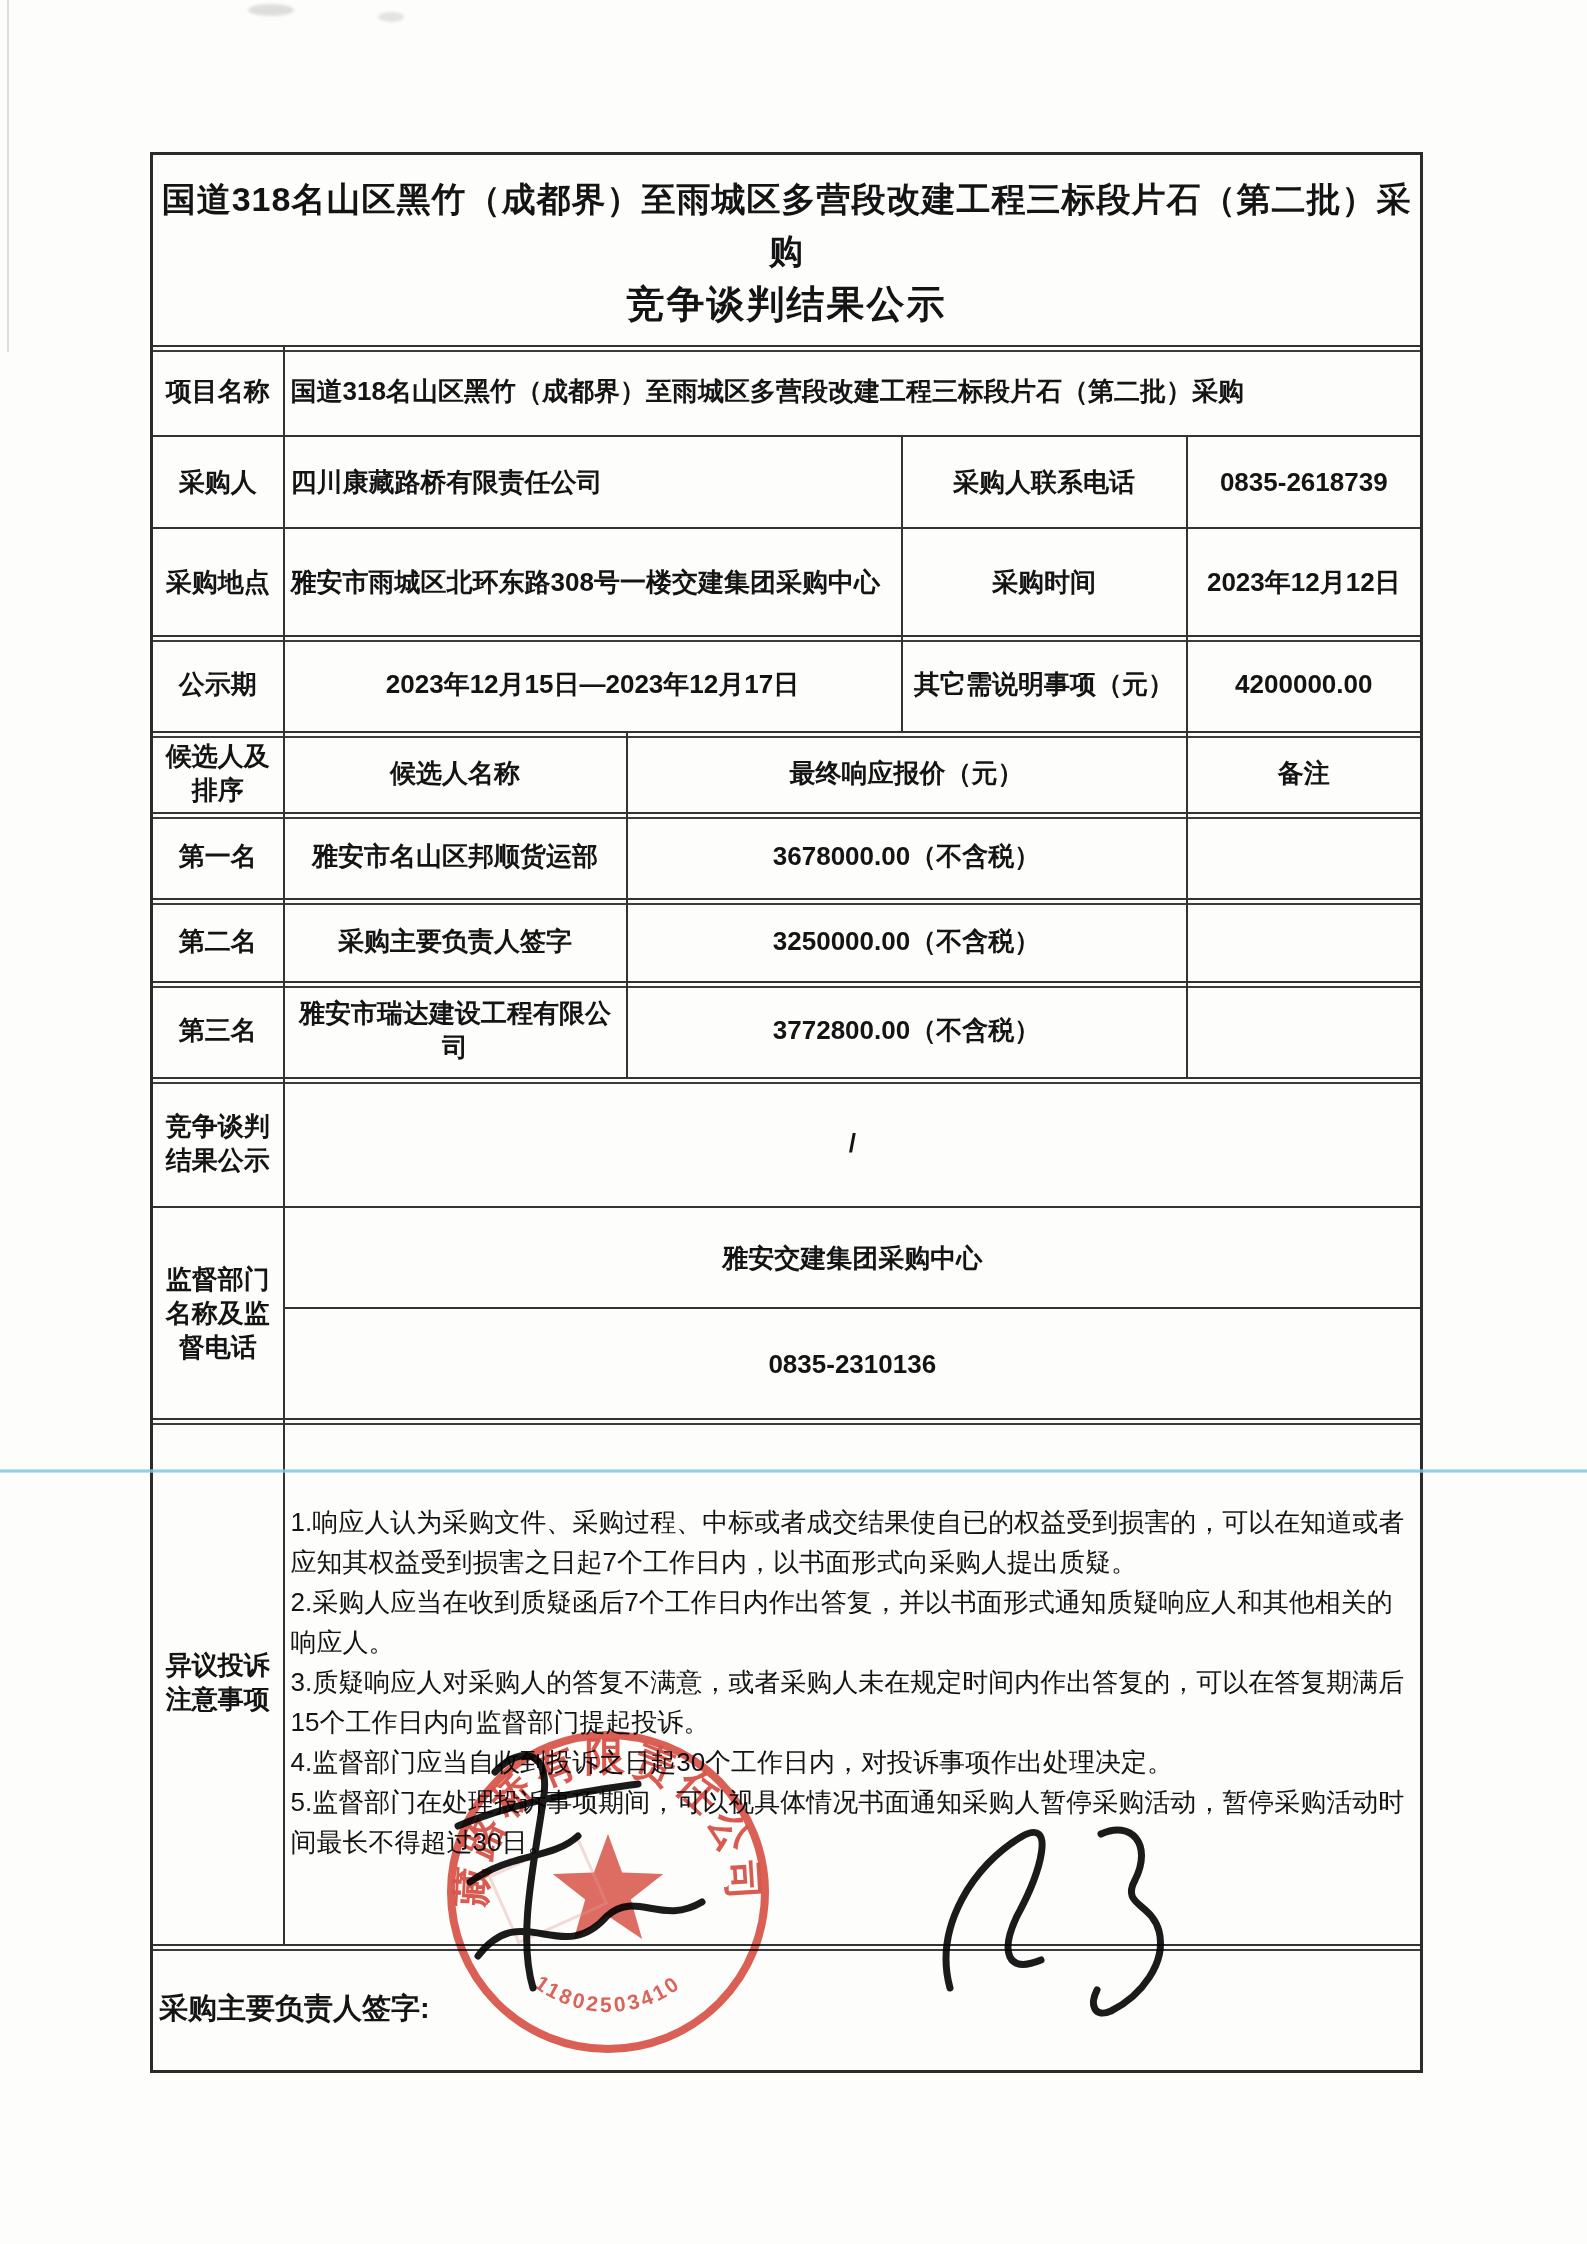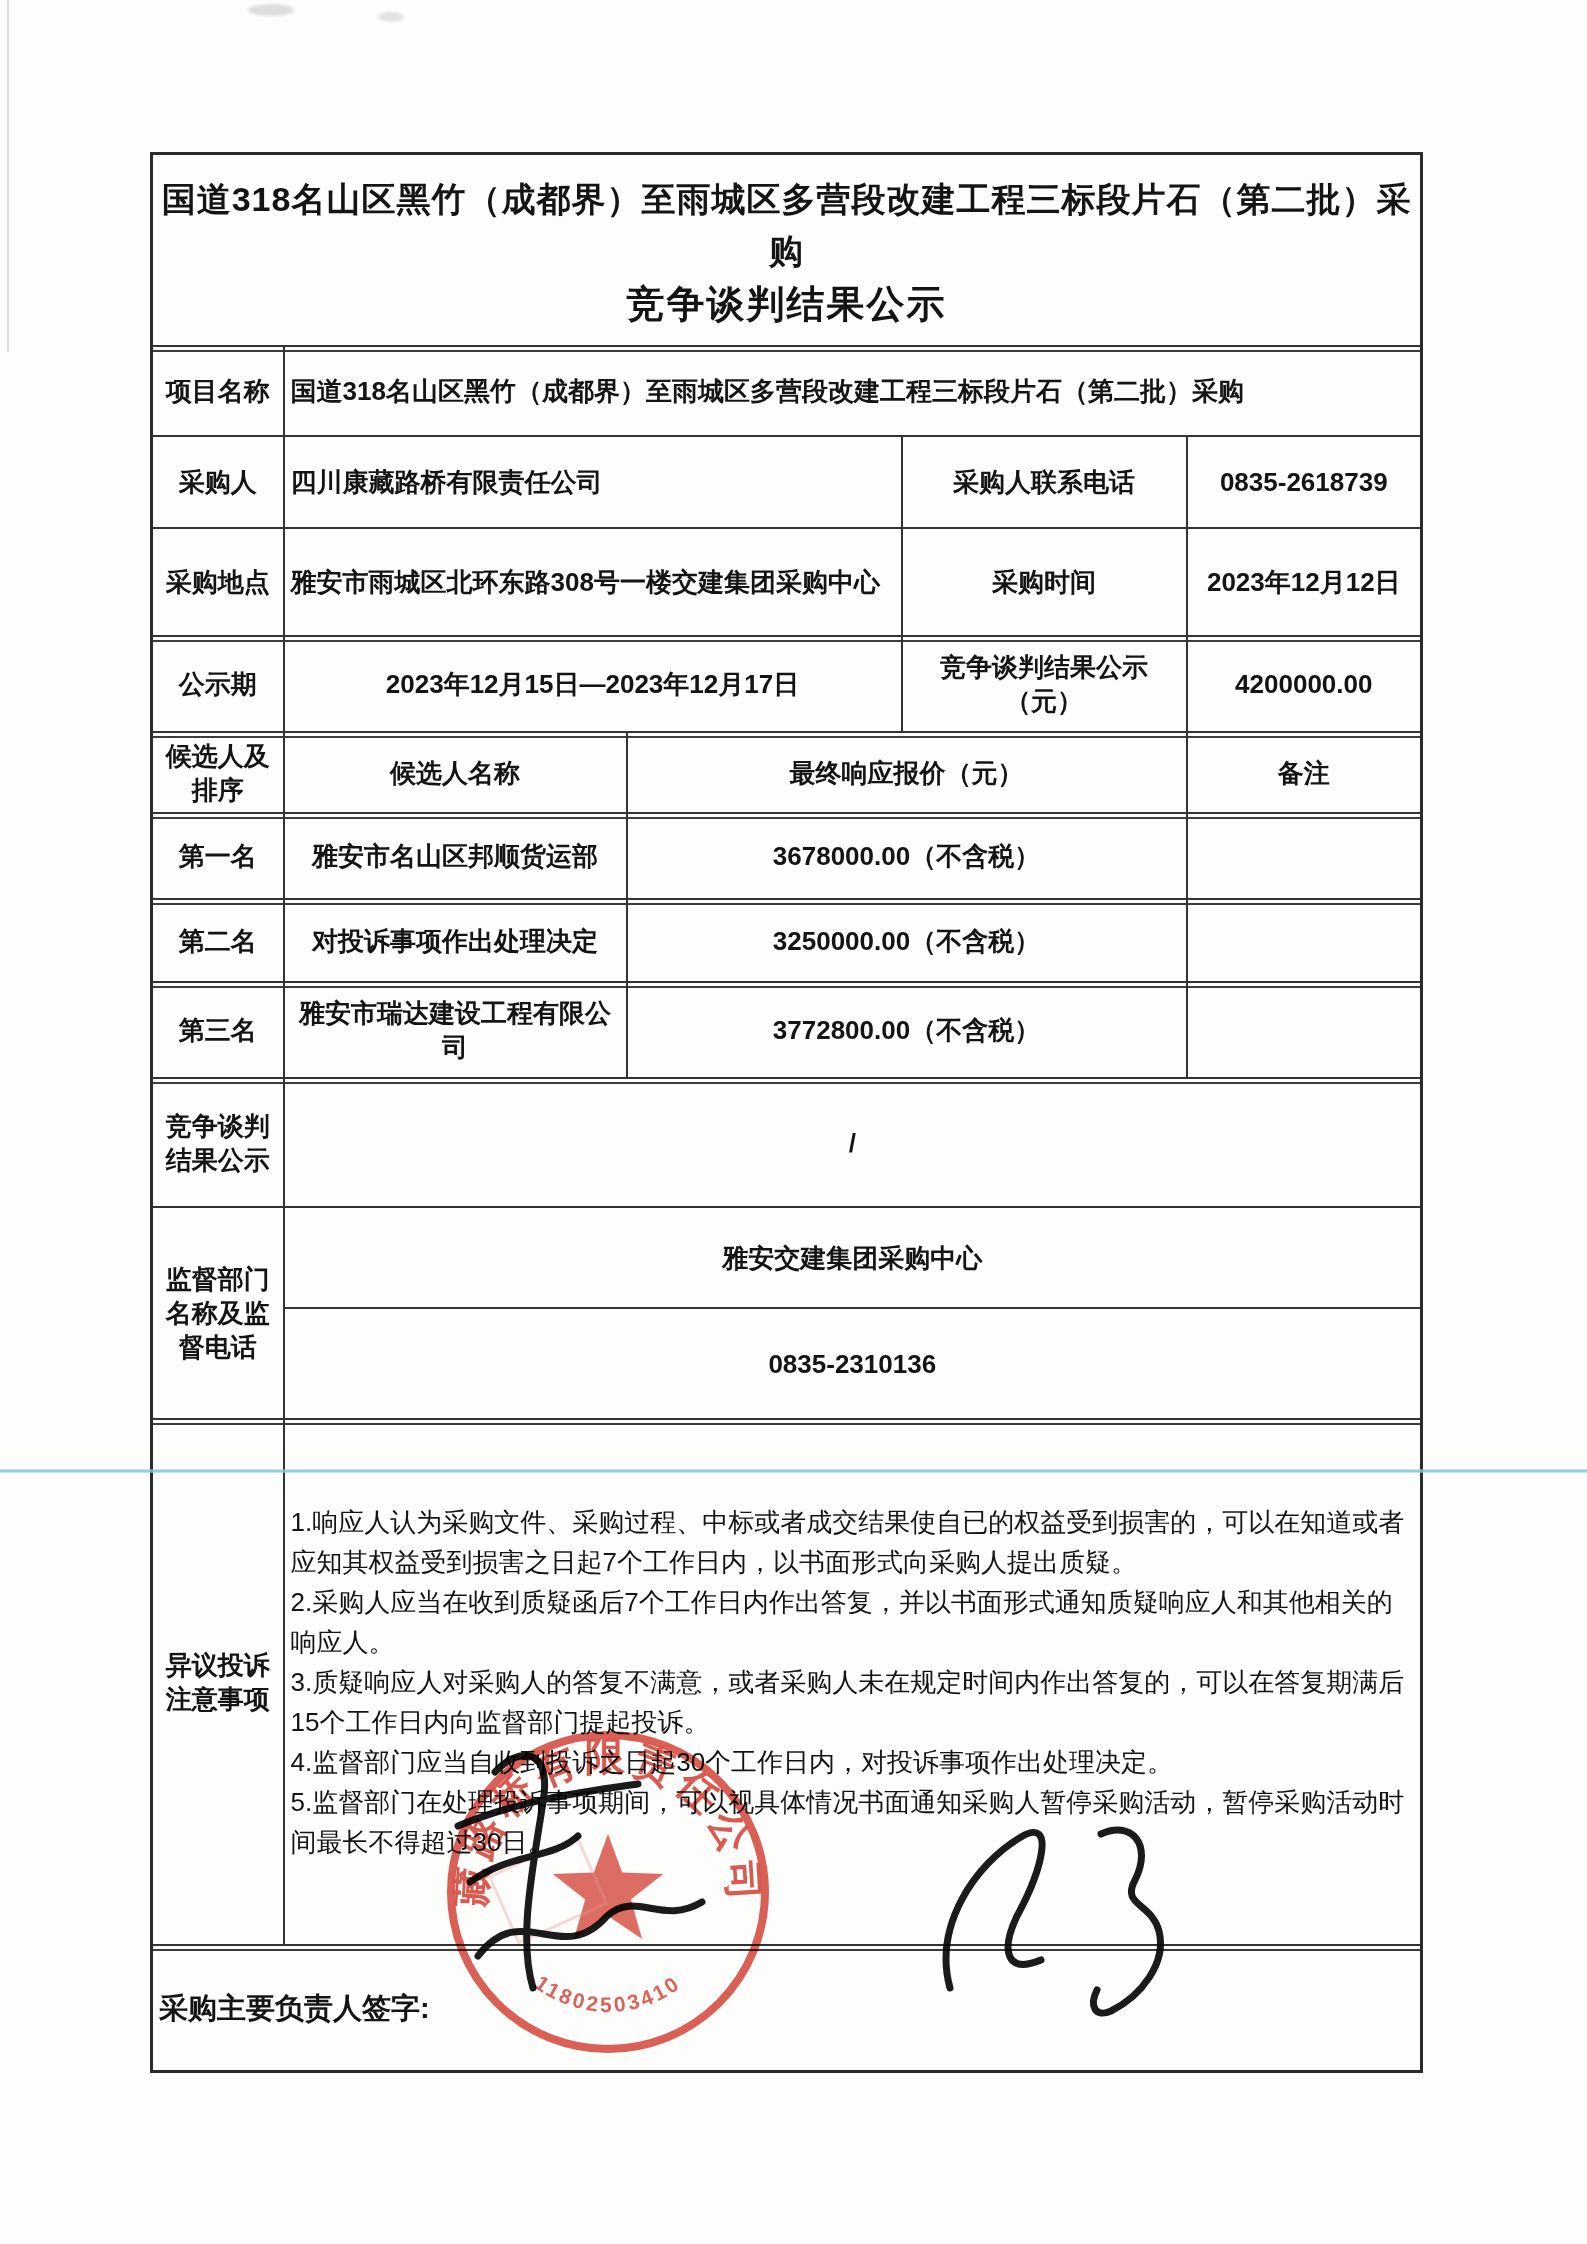--- a/index.html
+++ b/index.html
@@ -98,41 +98,41 @@
       <tr>
         <td class="c-label" style="height:102px">采购地点</td>
         <td colspan="2" class="c-left">雅安市雨城区北环东路308号一楼交建集团采购中心</td>
         <td class="c-center">采购时间</td>
         <td class="c-center">2023年12月12日</td>
       </tr>
 
       <tr class="dbl">
         <td class="c-label" style="height:90px">公示期</td>
         <td colspan="2" class="c-center">2023年12月15日—2023年12月17日</td>
-        <td class="c-center" style="padding:2px">竞争谈判结果公示（元）</td>
+        <td class="c-center" style="padding:2px">其它需说明事项（元）</td>
         <td class="c-center">4200000.00</td>
       </tr>
 
       <tr class="dbl">
         <td class="c-label" style="height:75px">候选人及排序</td>
         <td class="c-center">候选人名称</td>
         <td colspan="2" class="c-center">最终响应报价（元）</td>
         <td class="c-center">备注</td>
       </tr>
 
       <tr class="dbl">
         <td class="c-label" style="height:80px">第一名</td>
         <td class="c-center">雅安市名山区邦顺货运部</td>
         <td colspan="2" class="c-center">3678000.00（不含税）</td>
         <td class="c-center"></td>
       </tr>
 
       <tr class="dbl">
         <td class="c-label" style="height:77px">第二名</td>
-        <td class="c-center">对投诉事项作出处理决定</td>
+        <td class="c-center">采购主要负责人签字</td>
         <td colspan="2" class="c-center">3250000.00（不含税）</td>
         <td class="c-center"></td>
       </tr>
 
       <tr class="dbl">
         <td class="c-label" style="height:90px">第三名</td>
         <td class="c-center">雅安市瑞达建设工程有限公司</td>
         <td colspan="2" class="c-center">3772800.00（不含税）</td>
         <td class="c-center"></td>
       </tr>

